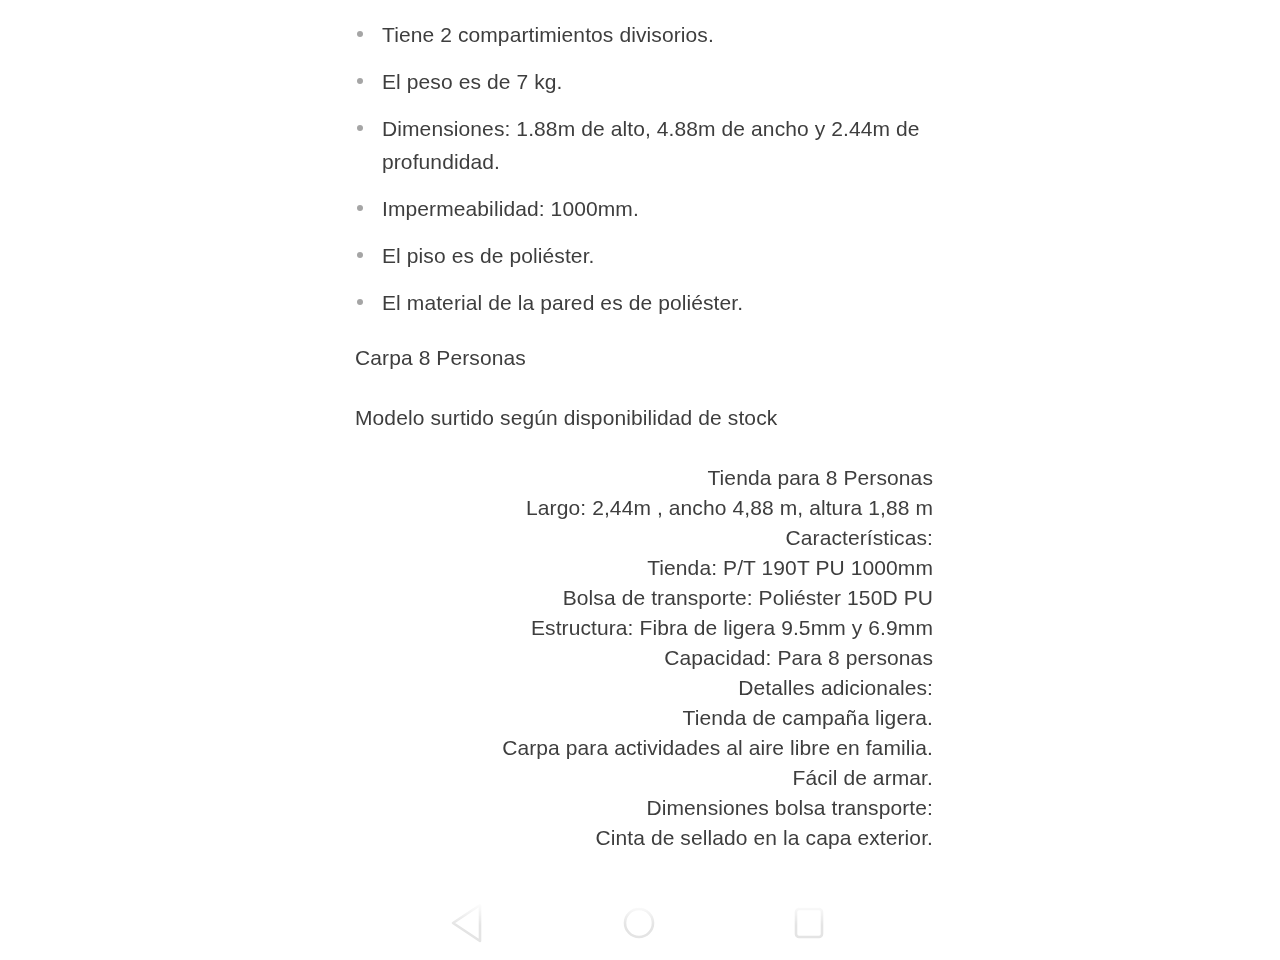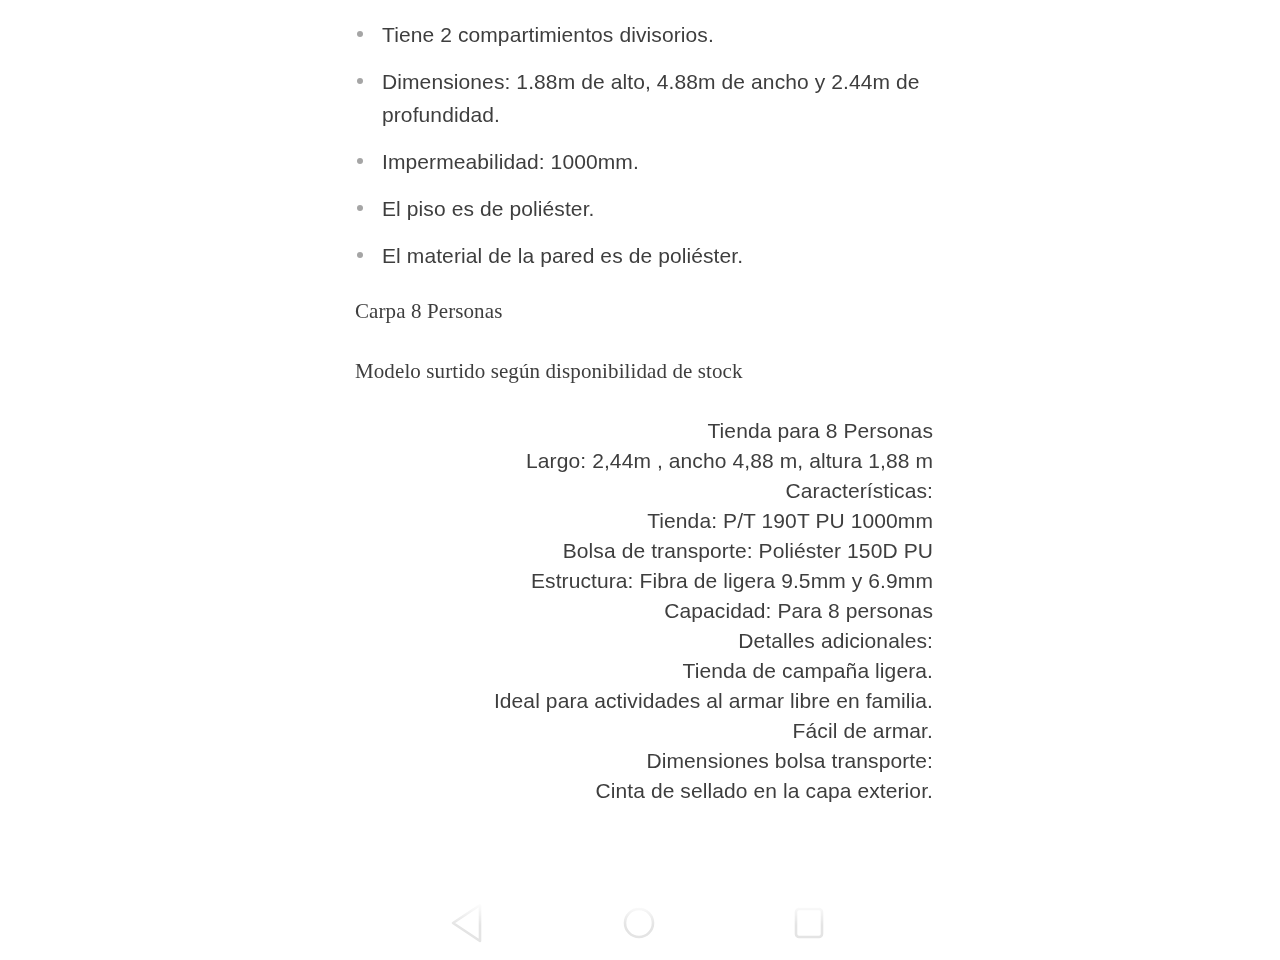--- a/index.html
+++ b/index.html
@@ -40,21 +40,20 @@
     top: 13px;
     width: 6px;
     height: 6px;
     border-radius: 50%;
     background: #a5a5a5;
   }
   
   .para {
     line-height: 30px;
     margin-bottom: 30px;
-    font-family: Liberation Serif, serif;
   }
   .spec-block { line-height: 30px; text-align: right; }
   .spec-line { line-height: 30px; }
   
   .navbar {
     position: absolute;
     left: 0;
     top: 898px;
     width: 1280px;
     height: 62px;
@@ -83,20 +82,24 @@
 
   <div class="content">
 
     <ul class="bullets">
         <li class="bullet-item">
         <span class="dot"></span>
         <span class="bullet-text">Tiene 2 compartimientos divisorios.</span>
       </li>
         <li class="bullet-item">
         <span class="dot"></span>
+        <span class="bullet-text">El peso es de 7 kg.</span>
+      </li>
+        <li class="bullet-item">
+        <span class="dot"></span>
         <span class="bullet-text">Dimensiones: 1.88m de alto, 4.88m de ancho y 2.44m de profundidad.</span>
       </li>
         <li class="bullet-item">
         <span class="dot"></span>
         <span class="bullet-text">Impermeabilidad: 1000mm.</span>
       </li>
         <li class="bullet-item">
         <span class="dot"></span>
         <span class="bullet-text">El piso es de poliéster.</span>
       </li>
@@ -113,21 +116,21 @@
     <div class="spec-block">
         <div class="spec-line">Tienda para 8 Personas</div>
         <div class="spec-line">Largo: 2,44m , ancho 4,88 m, altura 1,88 m</div>
         <div class="spec-line">Características:</div>
         <div class="spec-line">Tienda: P/T 190T PU 1000mm</div>
         <div class="spec-line">Bolsa de transporte: Poliéster 150D PU</div>
         <div class="spec-line">Estructura: Fibra de ligera 9.5mm y 6.9mm</div>
         <div class="spec-line">Capacidad: Para 8 personas</div>
         <div class="spec-line">Detalles adicionales:</div>
         <div class="spec-line">Tienda de campaña ligera.</div>
-        <div class="spec-line">Ideal para actividades al armar libre en familia.</div>
+        <div class="spec-line">Carpa para actividades al aire libre en familia.</div>
         <div class="spec-line">Fácil de armar.</div>
         <div class="spec-line">Dimensiones bolsa transporte:</div>
         <div class="spec-line">Cinta de sellado en la capa exterior.</div>
       </div>
 
   </div>
 
   <div class="navbar">
     <button class="nav-btn back">
       <svg width="34" height="42" viewBox="0 0 34 42" fill="none" xmlns="http://www.w3.org/2000/svg">

